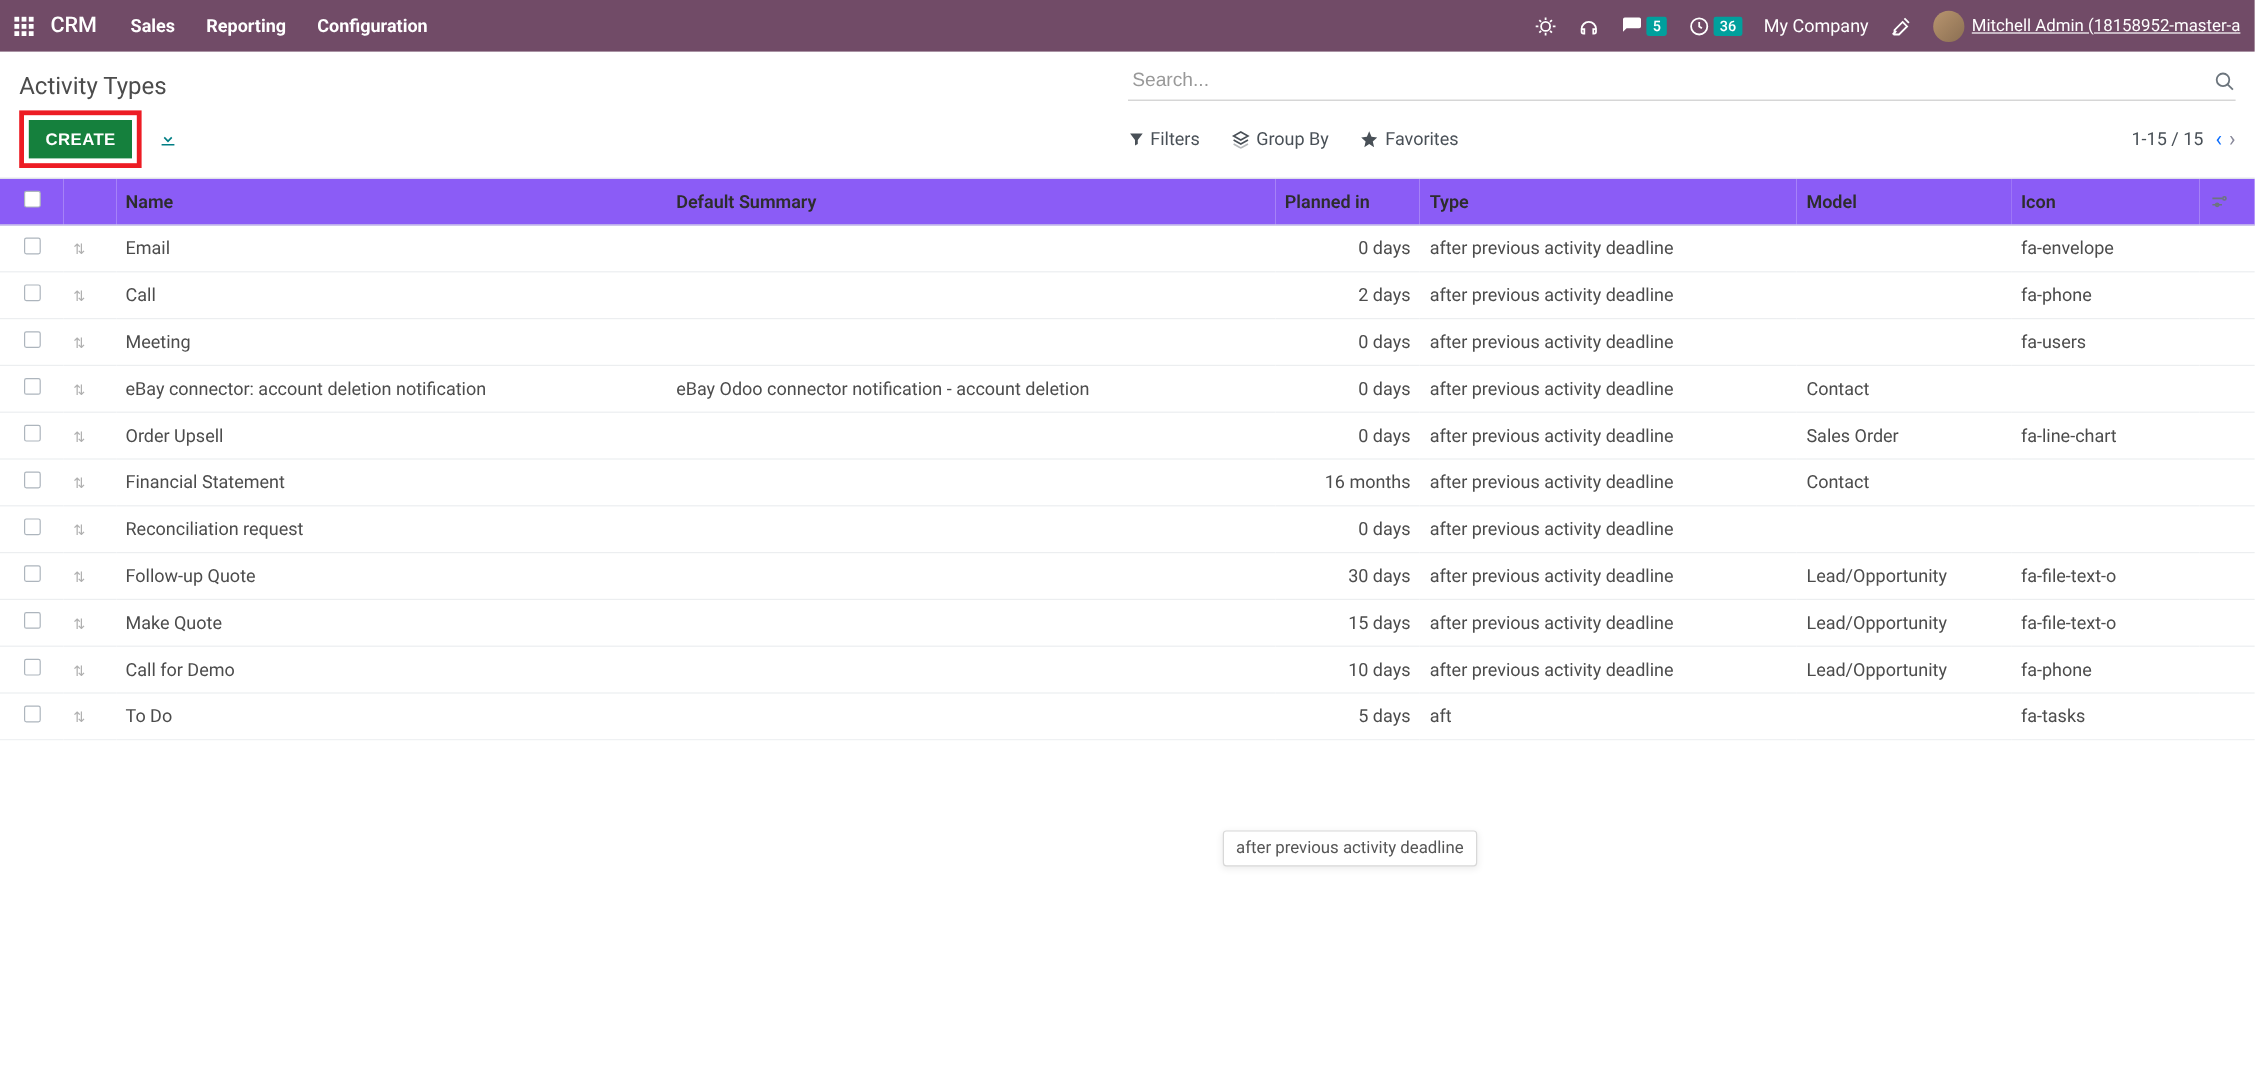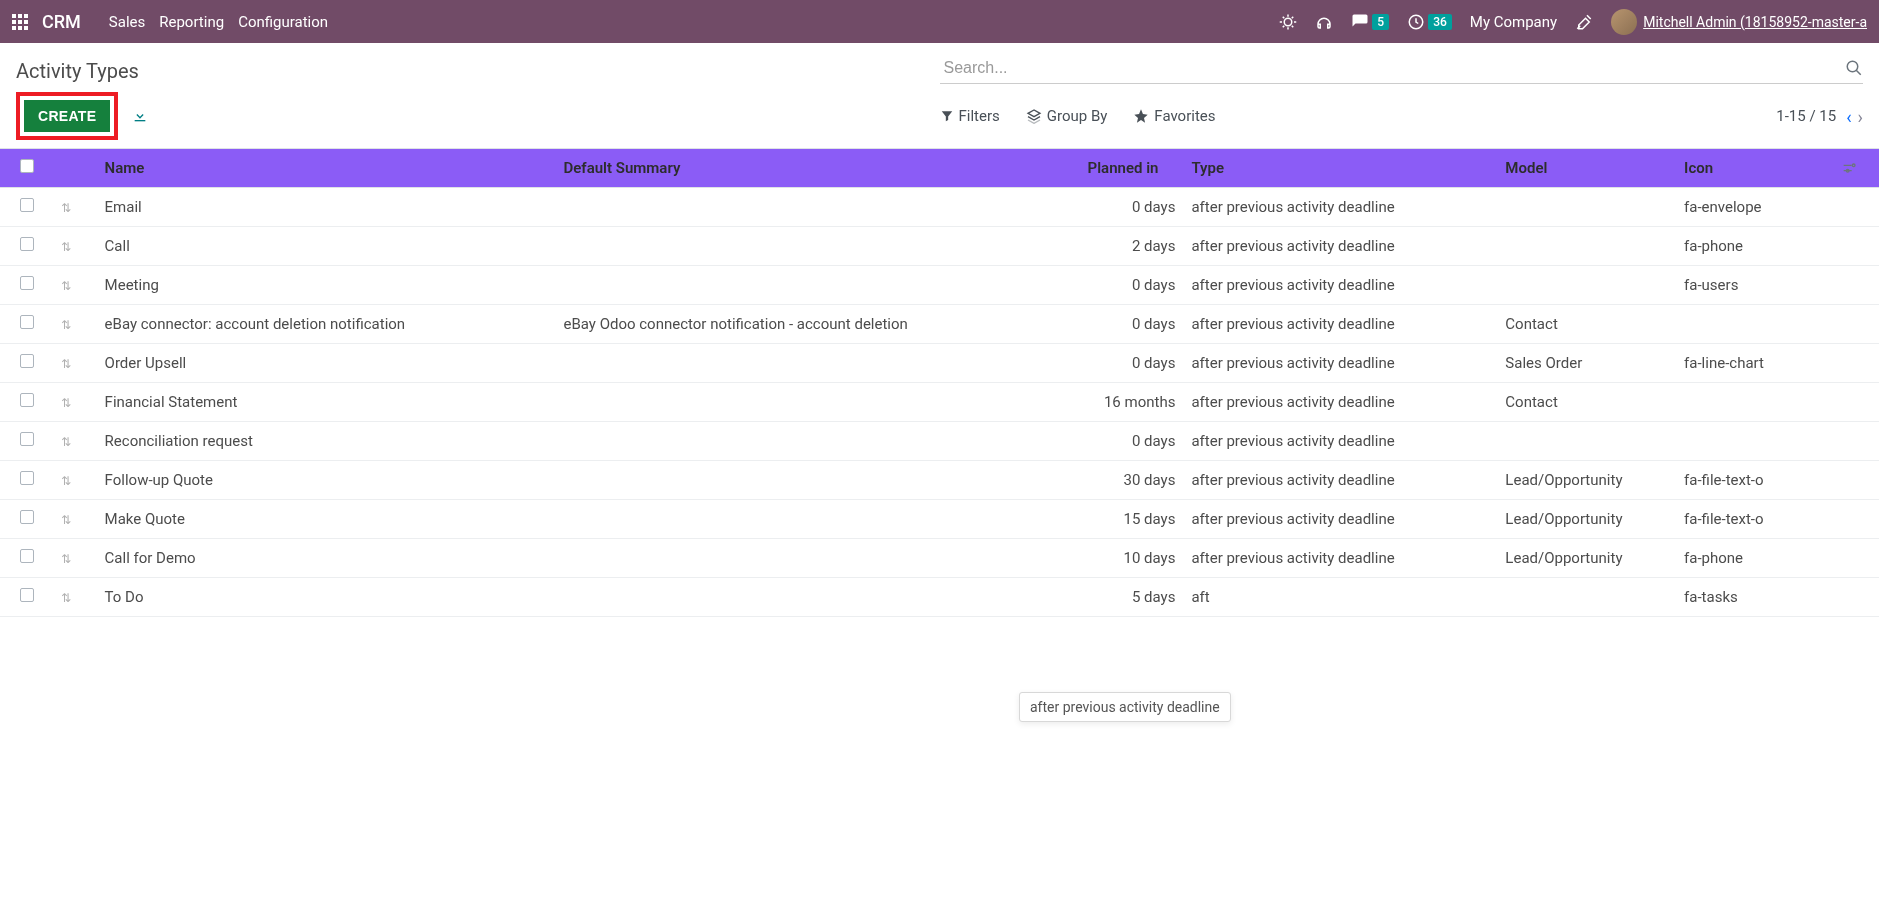--- a/index.html
+++ b/index.html
@@ -3,21 +3,21 @@
 <meta charset="utf-8">
 <style>
 * { margin: 0; padding: 0; box-sizing: border-box; }
 body { font-family: -apple-system, BlinkMacSystemFont, "Segoe UI", Roboto, "Helvetica Neue", Arial, sans-serif; font-size: 14px; color: #374151; background: #fff; overflow-x: hidden; }
 
 
 .topnav { background: #714B67; height: 43px; display: flex; align-items: center; color: #fff; padding: 0 12px; }
 .apps-grid { display: grid; grid-template-columns: repeat(3, 4px); grid-template-rows: repeat(3, 4px); gap: 2px; margin-right: 14px; cursor: pointer; }
 .apps-grid span { background: #fff; width: 4px; height: 4px; }
 .brand { font-size: 18px; font-weight: 500; margin-right: 28px; }
-.nav-items { display: flex; gap: 14px; }
+.nav-items { display: flex; gap: 26px; font-weight: bold; }
 .nav-item { font-size: 15px; cursor: pointer; }
 .nav-right { margin-left: auto; display: flex; align-items: center; gap: 18px; }
 .nav-icon { cursor: pointer; display: flex; align-items: center; position: relative; }
 .badge { background: #00A09D; color: #fff; font-size: 12px; padding: 1px 5px; border-radius: 2px; margin-left: 3px; font-weight: 500;}
 .company { font-size: 15px; }
 .avatar { width: 26px; height: 26px; border-radius: 50%; background: linear-gradient(135deg, #b8956f 0%, #8b6f52 100%); margin-right: 6px; display: inline-block; }
 .user-block { display: flex; align-items: center; text-decoration: underline; }
 
 
 .cp { padding: 10px 16px 0 16px; }
@@ -191,21 +191,21 @@
       <col class="col-model">
       <col class="col-icon">
       <col class="col-opts">
   </colgroup>
   <thead>
     <tr>
       <th class="col-check"><span class="checkbox"></span></th>
       <th class="col-handle"></th>
       <th>Name</th>
       <th>Default Summary</th>
-      <th style="text-align:center">Planned in</th>
+      <th style="text-align:left">Planned in</th>
       <th>Type</th>
       <th>Model</th>
       <th>Icon</th>
       <th class="col-opts">
         <span class="opts-btn">
           <svg width="16" height="16" viewBox="0 0 24 24" fill="none" stroke="#6c757d" stroke-width="2">
               <path d="M4 8h12M4 16h12"></path>
               <circle cx="19" cy="8" r="2"></circle>
               <circle cx="10" cy="16" r="2"></circle>
             </svg>

